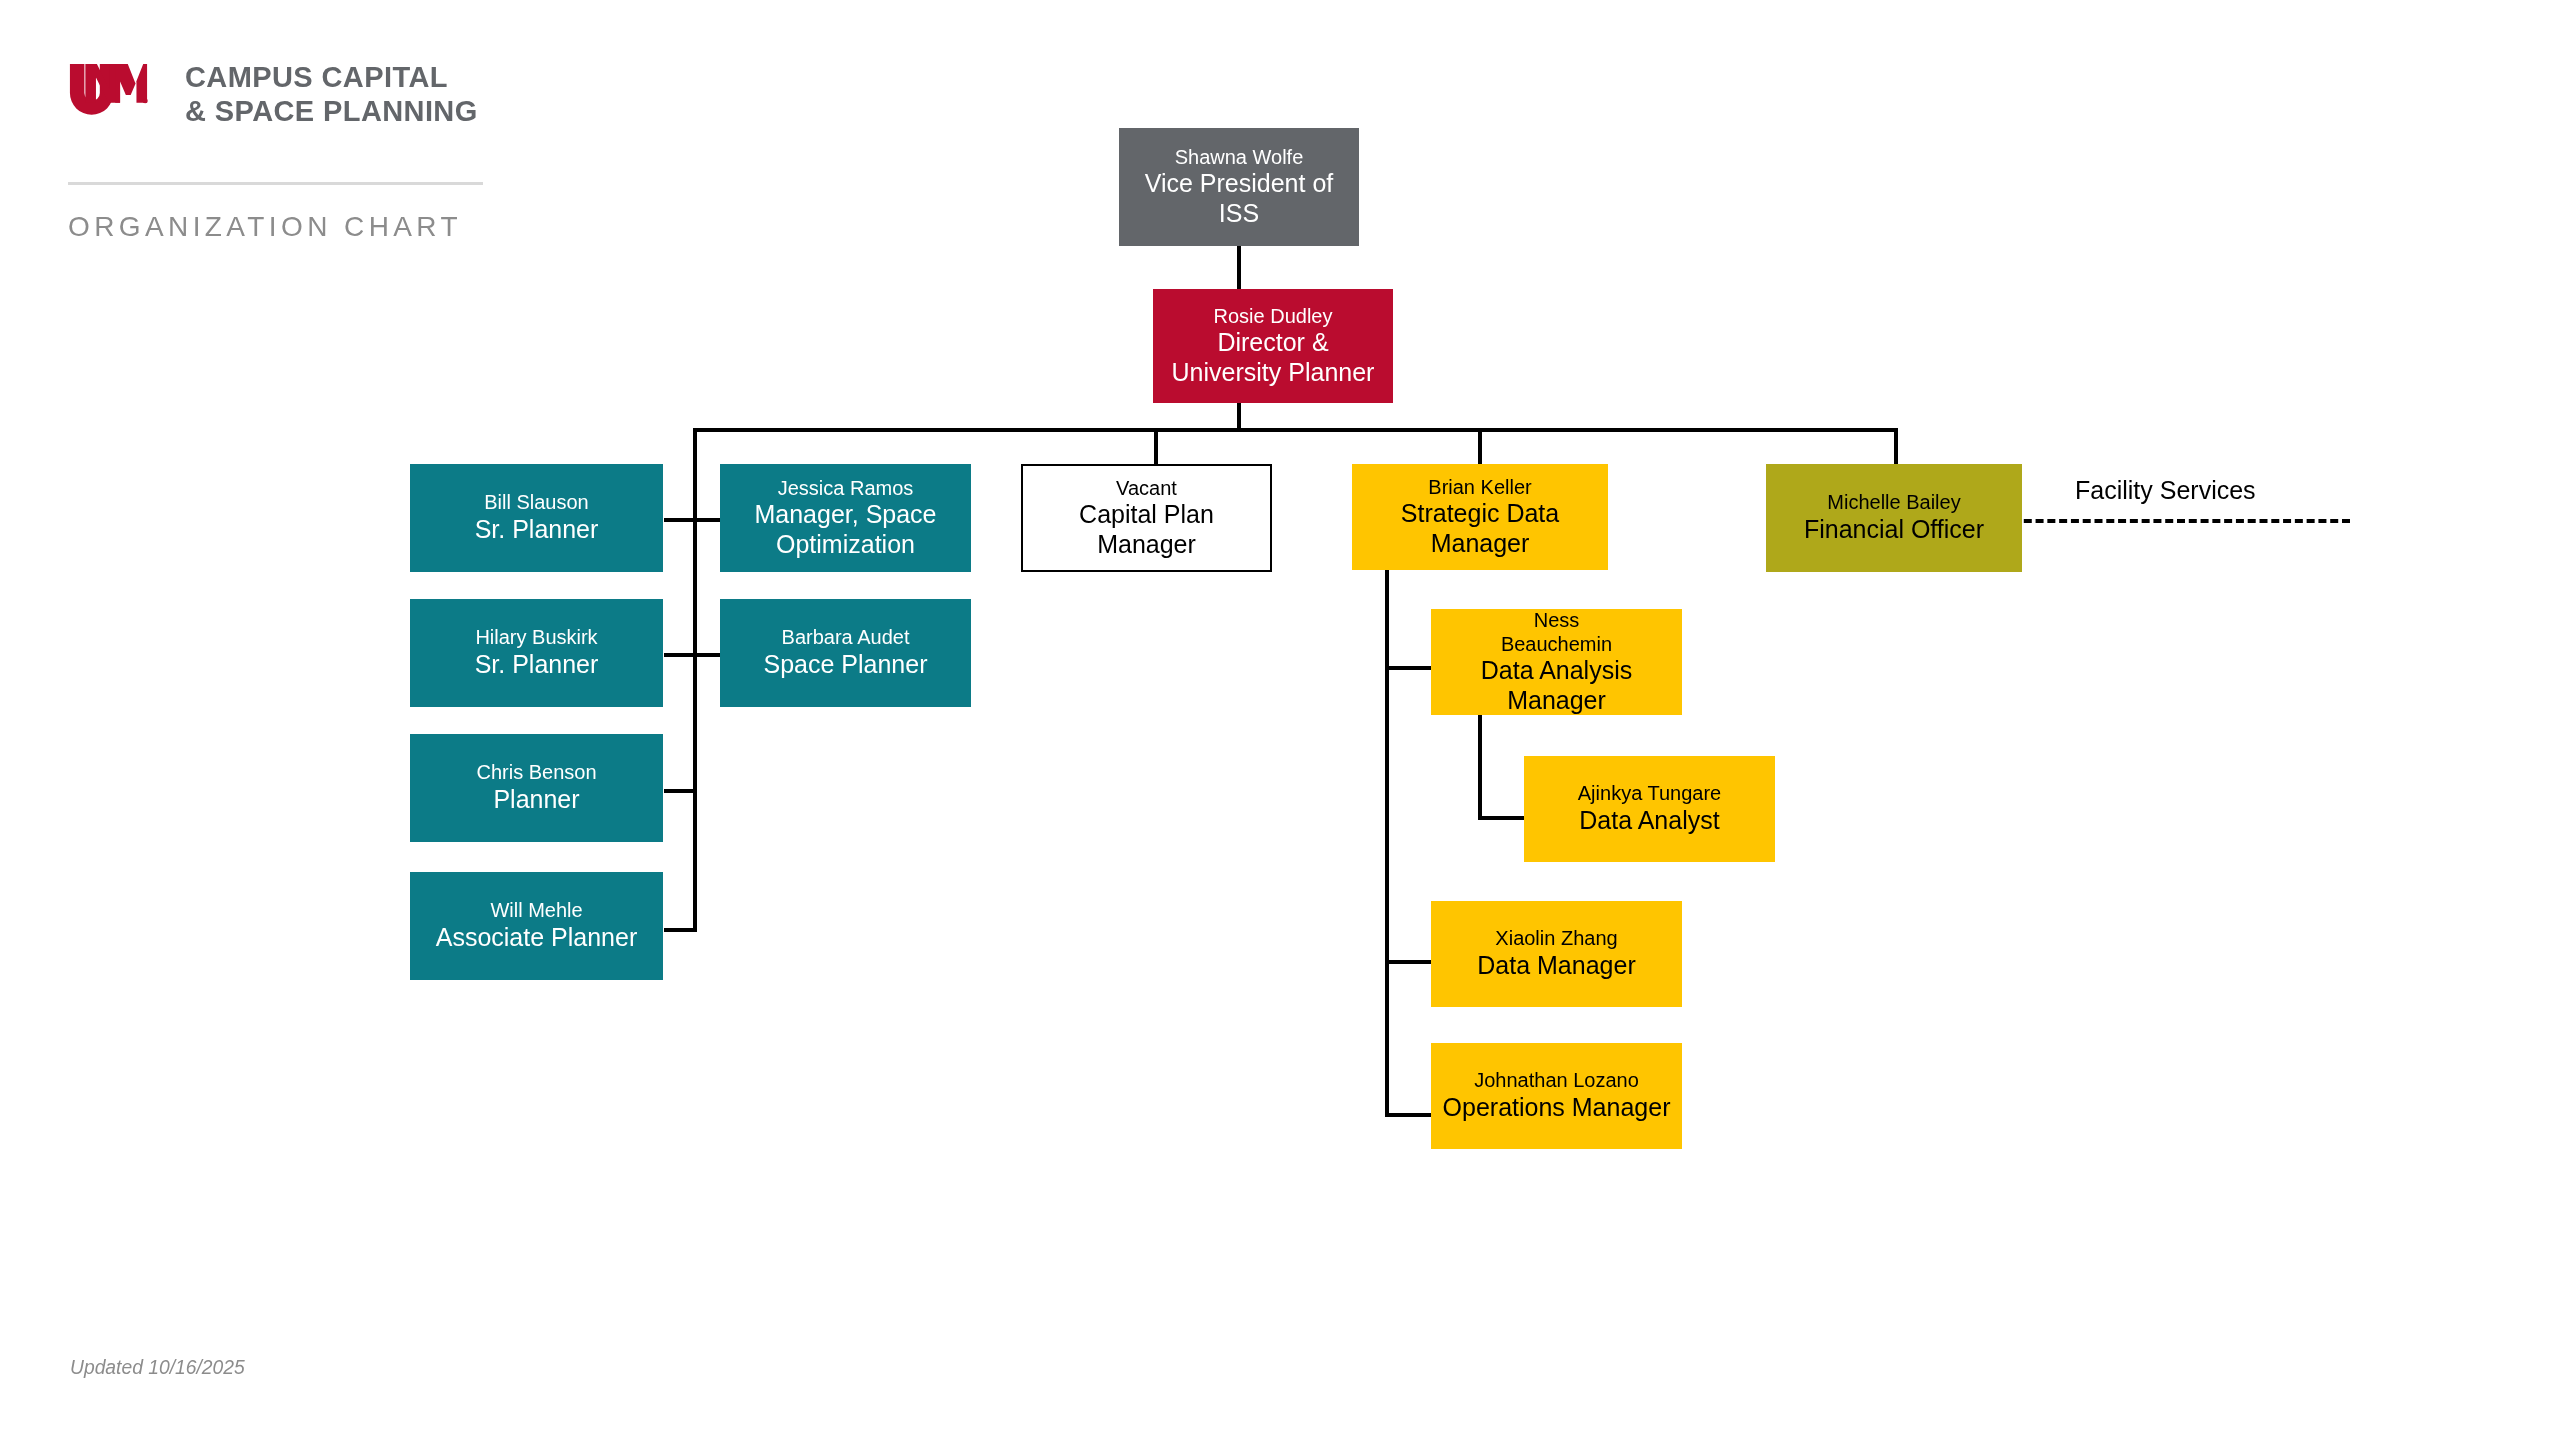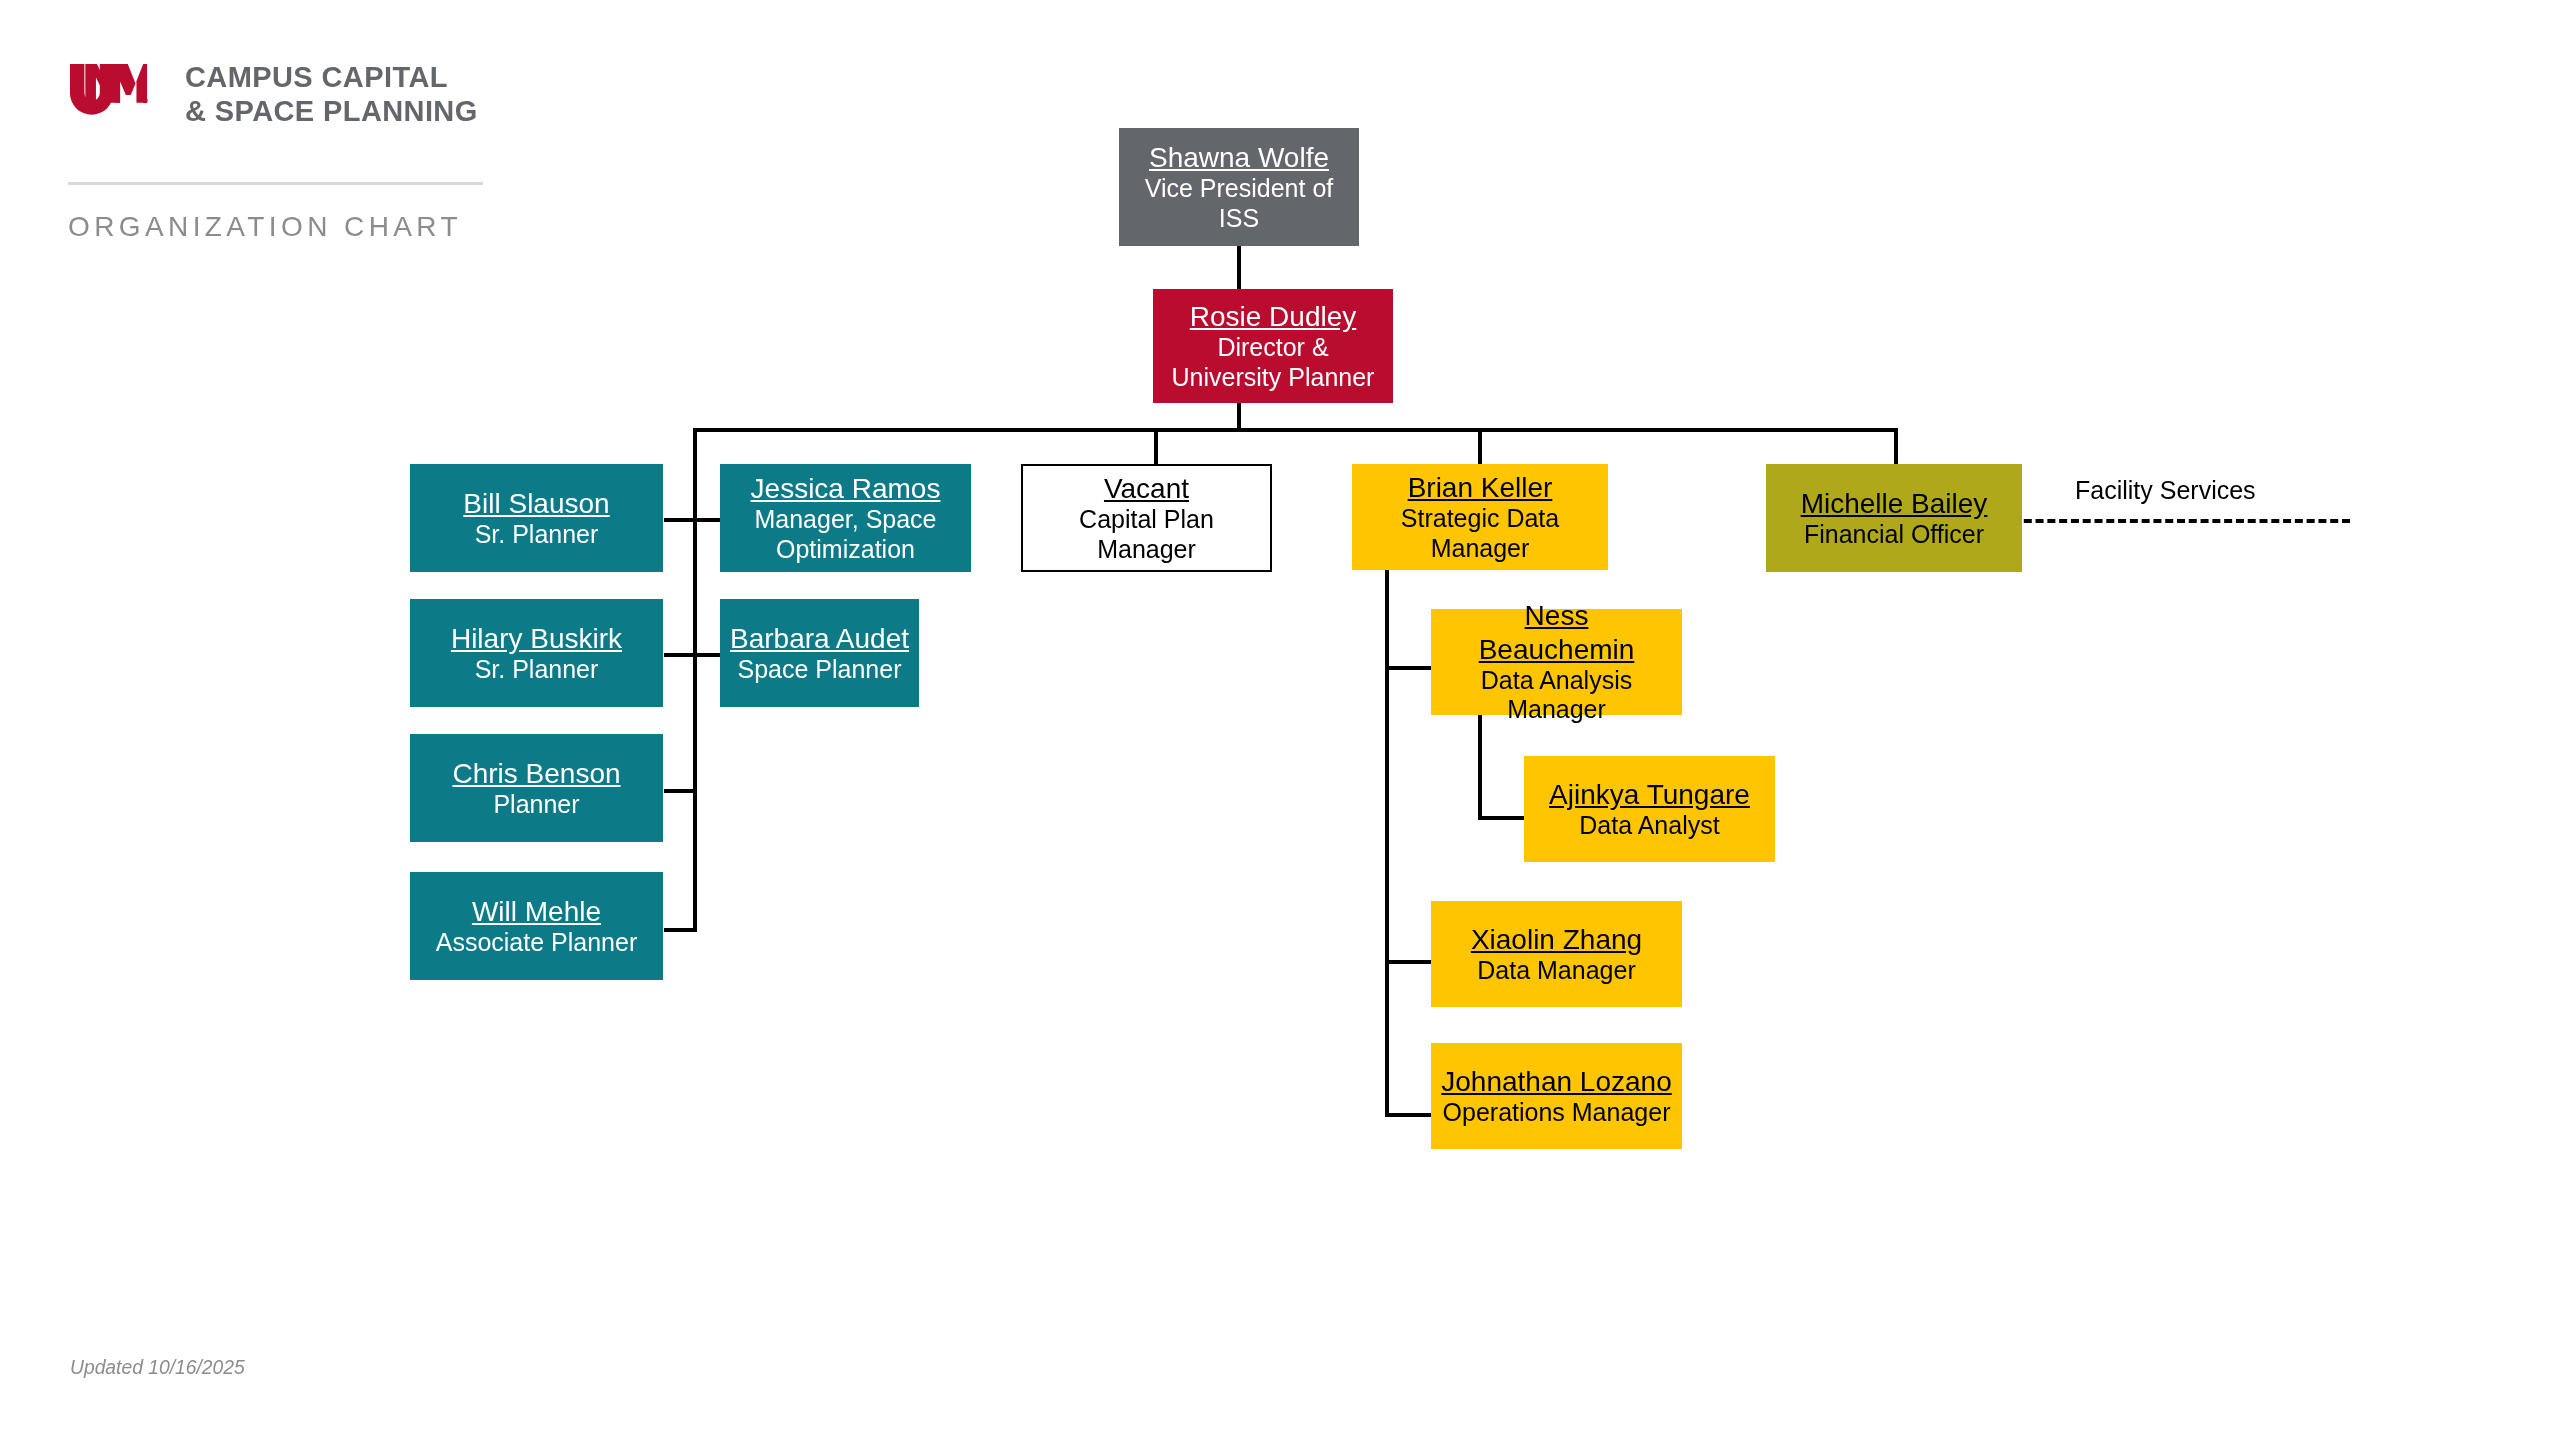--- a/index.html
+++ b/index.html
@@ -88,23 +88,22 @@
     box-sizing: border-box;
     display: flex;
     flex-direction: column;
     align-items: center;
     justify-content: center;
     text-align: center;
     padding: 3.9px 7.7px;
     line-height: 1.18;
   }
   .node .nm {
-    font-size: 28px;
+    font-size: 20px;
     white-space: pre-line;
-    text-decoration: underline;
   }
   .node .ttl {
     font-size: 25px;
     white-space: pre-line;
   }
   .node.light .nm, .node.light .ttl { color: #ffffff; }
   .node.dark  .nm, .node.dark  .ttl { color: #000000; }
 
   .t-gray   { background: #63666A; }
   .t-red    { background: #BA0C2F; }
@@ -203,21 +202,21 @@
     <div class="nm">Will Mehle</div>
     <div class="ttl">Associate Planner</div>
   </div>
 
   <div class="node t-teal light" style="left:720px; top:464px; width:251px; height:108px;">
     <div class="nm">Jessica Ramos</div>
     <div class="ttl">Manager, Space
 Optimization</div>
   </div>
 
-  <div class="node t-teal light" style="left:720px; top:599px; width:199px; height:108px;">
+  <div class="node t-teal light" style="left:720px; top:599px; width:251px; height:108px;">
     <div class="nm">Barbara Audet</div>
     <div class="ttl">Space Planner</div>
   </div>
 
   <div class="node t-vacant dark" style="left:1021px; top:464px; width:251px; height:108px;">
     <div class="nm">Vacant</div>
     <div class="ttl">Capital Plan Manager</div>
   </div>
 
   <div class="node t-amber dark" style="left:1352px; top:464px; width:256px; height:106px;">

